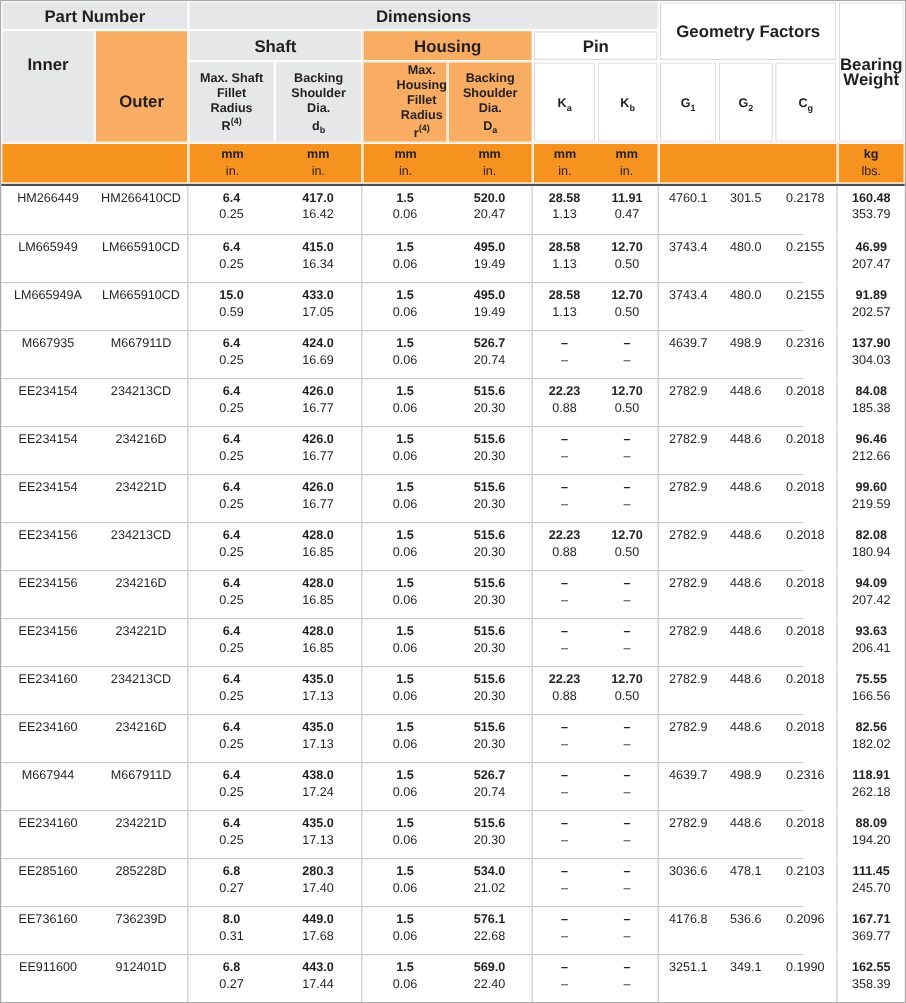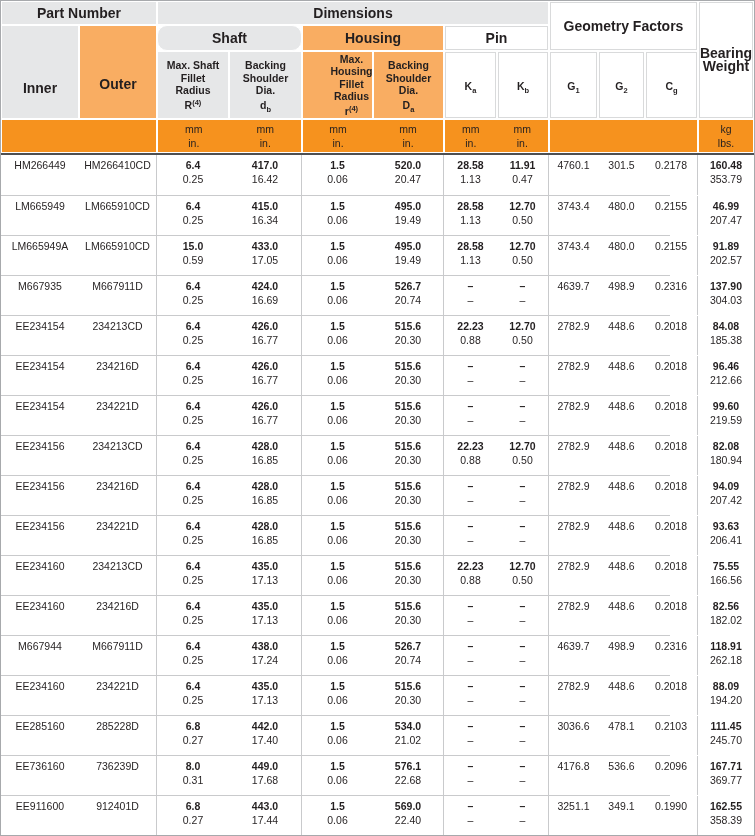--- a/index.html
+++ b/index.html
@@ -32,43 +32,43 @@
     text-align:center;font-weight:bold;font-size:14px;line-height:12px;
   }
   .bg-gray{background:var(--header_gray);}
   .bg-lo{background:var(--orange_light);}
   .bg-o{background:var(--orange_strong);}
   .bg-w{background:#fff;box-shadow:inset 0 0 0 1px #D9DADB;}
   .h-part{grid-area:1/1/2/3;}
   .h-dims{grid-area:1/3/2/9;}
   .h-geom{grid-area:1/9/3/12;}
   .h-weight{grid-area:1/12/4/13;white-space:pre-line;line-height:13px;}
-  .h-inner{grid-area:2/1/4/2;justify-content:flex-start;padding-top:56px;}
+  .h-inner{grid-area:2/1/4/2;justify-content:flex-start;padding-top:21px;}
   .h-outer{grid-area:2/2/4/3;justify-content:flex-start;padding-top:52px;}
-  .h-shaft{grid-area:2/3/3/5;border-radius:10px;}
+  .h-shaft{grid-area:2/3/3/5;}
   .h-housing{grid-area:2/5/3/7;}
   .h-pin{grid-area:2/7/3/9;}
   .h-col{font-size:10.5px;line-height:12.5px;}
   .h-c1{grid-area:3/3/4/4;} .h-c2{grid-area:3/4/4/5;}
   .h-c3{grid-area:3/5/4/6;padding-left:28px;} .h-c4{grid-area:3/6/4/7;}
   .h-ka{grid-area:3/7/4/8;} .h-kb{grid-area:3/8/4/9;}
   .h-g1{grid-area:3/9/4/10;} .h-g2{grid-area:3/10/4/11;} .h-cg{grid-area:3/11/4/12;}
   .coltitle{white-space:pre-line;}
   .sym{margin-top:2px;text-align:center;}
   sub{font-size:7.5px;line-height:0;}
   sup{font-size:7.5px;line-height:0;}
   .u-blank1{grid-area:4/1/5/3;}
   .u-shaft{grid-area:4/3/5/5;}
   .u-housing{grid-area:4/5/5/7;}
   .u-pin{grid-area:4/7/5/9;}
   .u-blank2{grid-area:4/9/5/12;}
   .u-weight{grid-area:4/12/5/13;}
   .ucell{box-sizing:border-box;border:1px solid var(--white_gap);display:flex;align-items:flex-start;justify-content:center;padding-top:3px;}
   .ugrp{flex:1;text-align:center;font-size:10.5px;line-height:13.5px;}
-  .um{font-weight:normal;}
+  .um{font-weight:bold;}
   .ui{font-weight:normal;}
   
   #tbody{width:669px;}
   .row{height:40px;box-sizing:border-box;border-top:1px solid var(--grid_line);}
   .row:first-child{border-top:none;}
   .cell{
     box-sizing:border-box;padding-top:4px;text-align:center;
     font-size:10.5px;line-height:13.5px;color:var(--text);
   }
   .cell.sep{border-right:1px solid var(--grid_line);}
@@ -811,21 +811,21 @@
           <div class="s">EE285160</div>
         </div>
         <div class="cell part sep">
           <div class="s">285228D</div>
         </div>
         <div class="cell">
           <div class="m">6.8</div>
           <div class="i">0.27</div>
         </div>
         <div class="cell sep">
-          <div class="m">442.0</div>
+          <div class="m">280.3</div>
           <div class="i">17.40</div>
         </div>
         <div class="cell">
           <div class="m">1.5</div>
           <div class="i">0.06</div>
         </div>
         <div class="cell sep">
           <div class="m">534.0</div>
           <div class="i">21.02</div>
         </div>

